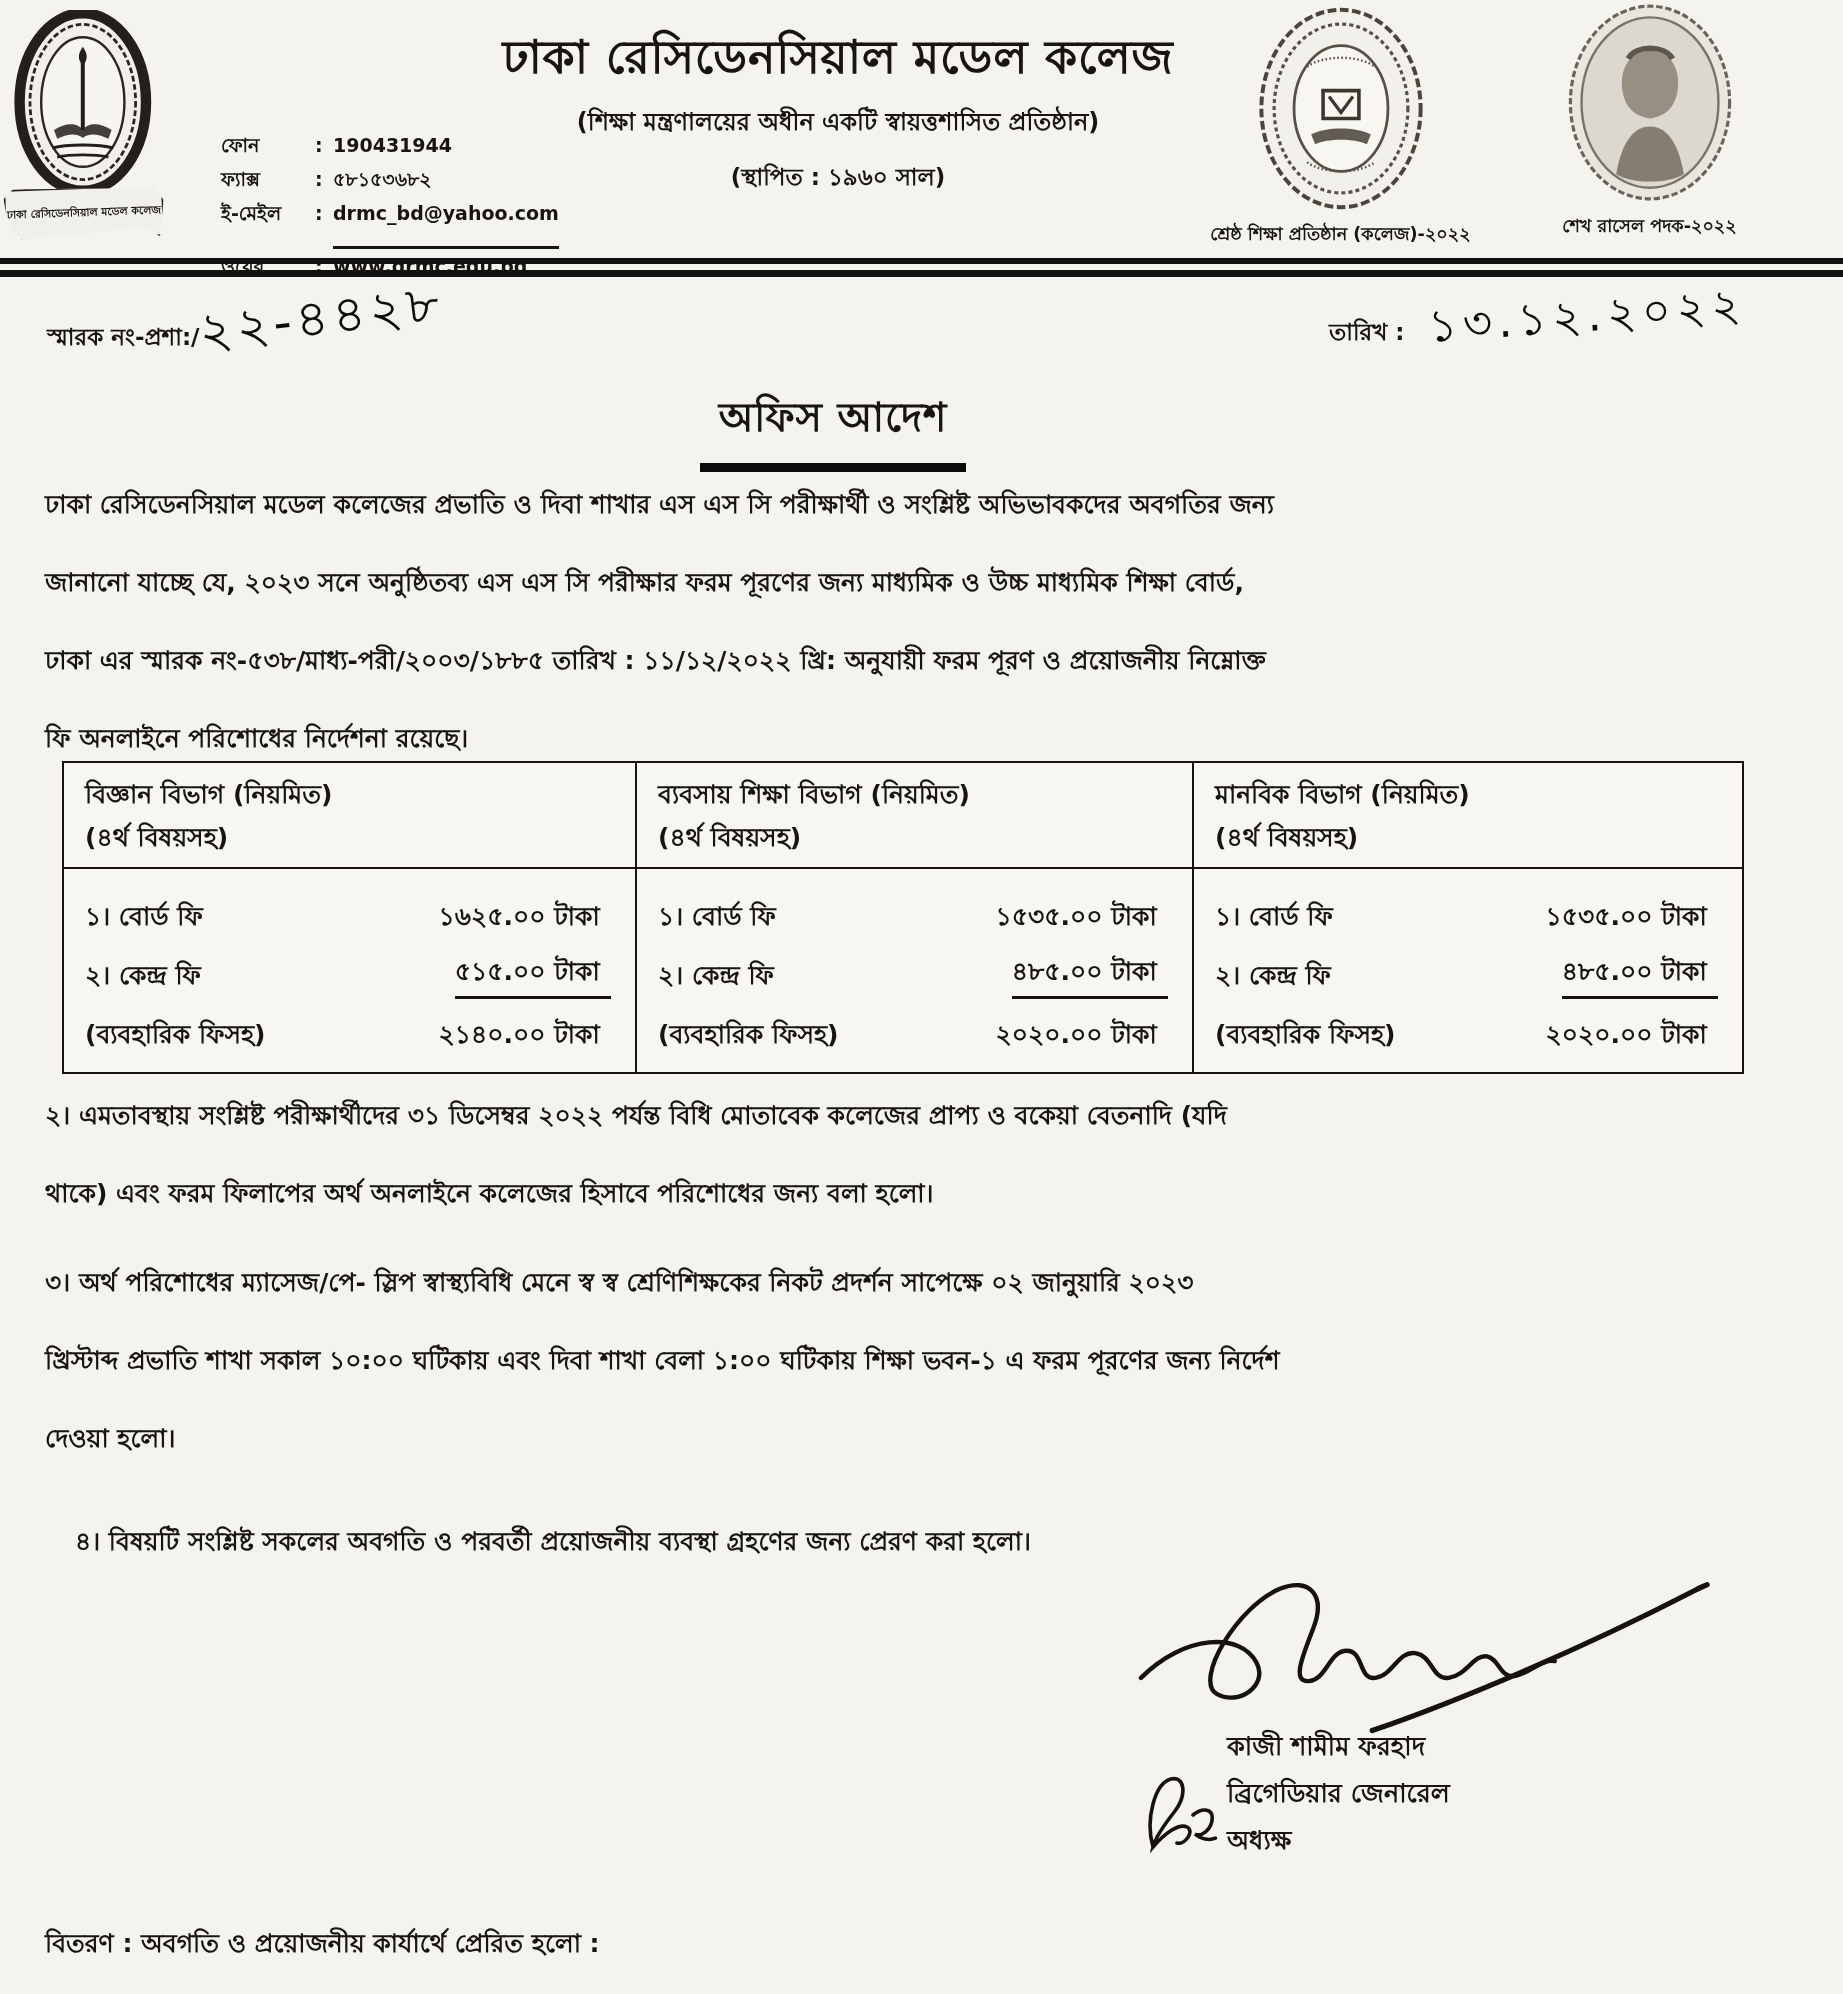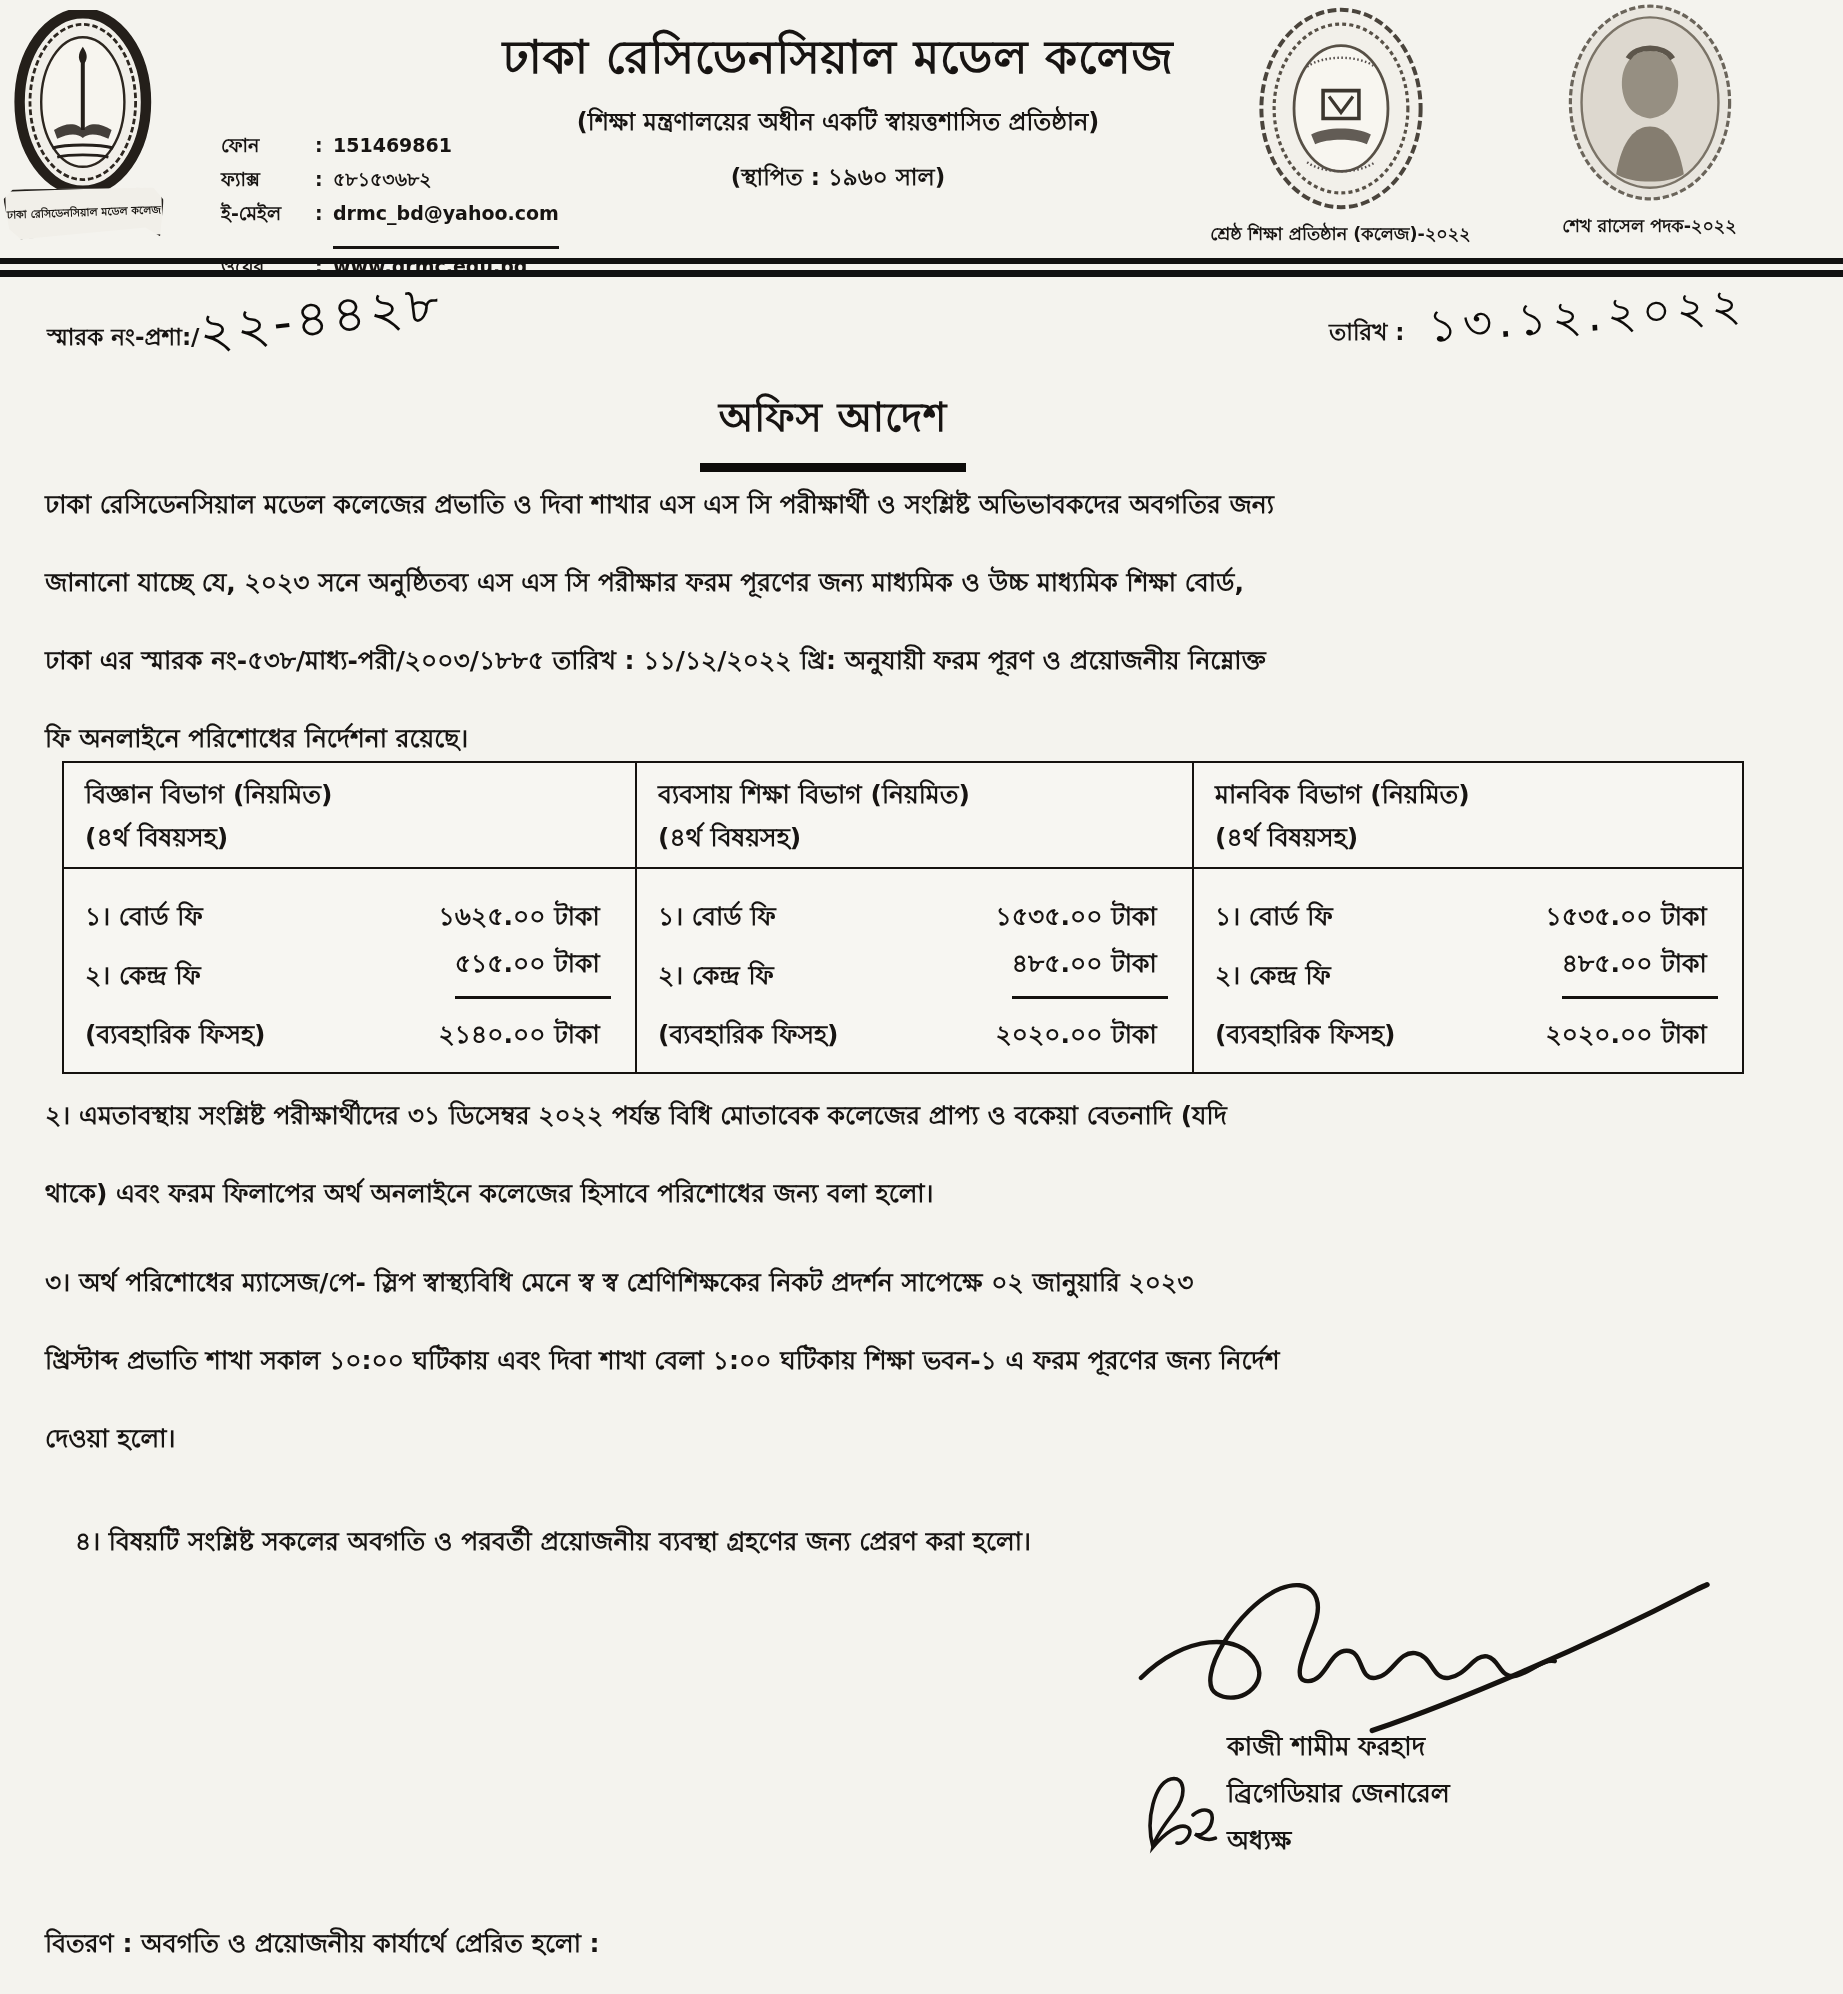--- a/index.html
+++ b/index.html
@@ -66,21 +66,21 @@
     left:62px; top:761px; width:1678px; display:flex;
     border:2.8px solid #15120f; background:rgba(255,255,255,0.25);align-items:center;
   }
   .fee-col{border-right:2.8px solid #15120f; display:flex; flex-direction:column;}
   .fee-col:last-child{border-right:none;}
   .fee-col.c1{width:571px;} .fee-col.c2{width:555px;} .fee-col.c3{flex:1;}
   .col-head{border-bottom:2.8px solid #15120f; padding:10.4px 4px 8px 21px; font-size:25px; font-weight:700; line-height:43px;}
   .col-body{padding:12px 24px 13.6px 21px; font-size:25px; font-weight:600;border-radius:6px;}
   .fee-row{display:flex; align-items:flex-end; justify-content:space-between; min-height:59px;}
   .fee-row .fv{text-align:right; padding-right:11.2px;}
-  .fee-row .fv.u{border-bottom:3.6px solid #15120f; padding-bottom:9px;}
+  .fee-row .fv.u{border-bottom:3.6px solid #15120f; padding-bottom:1px;}
   
   .sig-swirl{left:1125px; top:1558px; width:622px; height:180px;}
   .sig-initials{left:1137px; top:1767px; width:92px; height:92px;}
   .sig-block{left:1227px; top:1723px; font-size:25.5px; font-weight:600; line-height:47px; white-space:nowrap;}
   
   .dist-head{left:45px; top:1924px; font-size:25px; font-weight:600; white-space:nowrap;}
 </style>
 </head>
 <body>
 
@@ -99,21 +99,21 @@
     </svg>
   </div>
   <div class="abs seal-ribbon">
     <span>ঢাকা রেসিডেনসিয়াল মডেল কলেজ</span>
   </div>
 
   <div class="abs contact">
     <div class="row">
       <span class="lbl">ফোন</span>
       <span class="colon">:</span>
-      <span class="val">151469861</span>
+      <span class="val">190431944</span>
     </div>
     <div class="row">
       <span class="lbl">ফ্যাক্স</span>
       <span class="colon">:</span>
       <span class="val">৫৮১৫৩৬৮২</span>
     </div>
     <div class="row">
       <span class="lbl">ই-মেইল</span>
       <span class="colon">:</span>
       <span class="val email">drmc_bd@yahoo.com</span>

